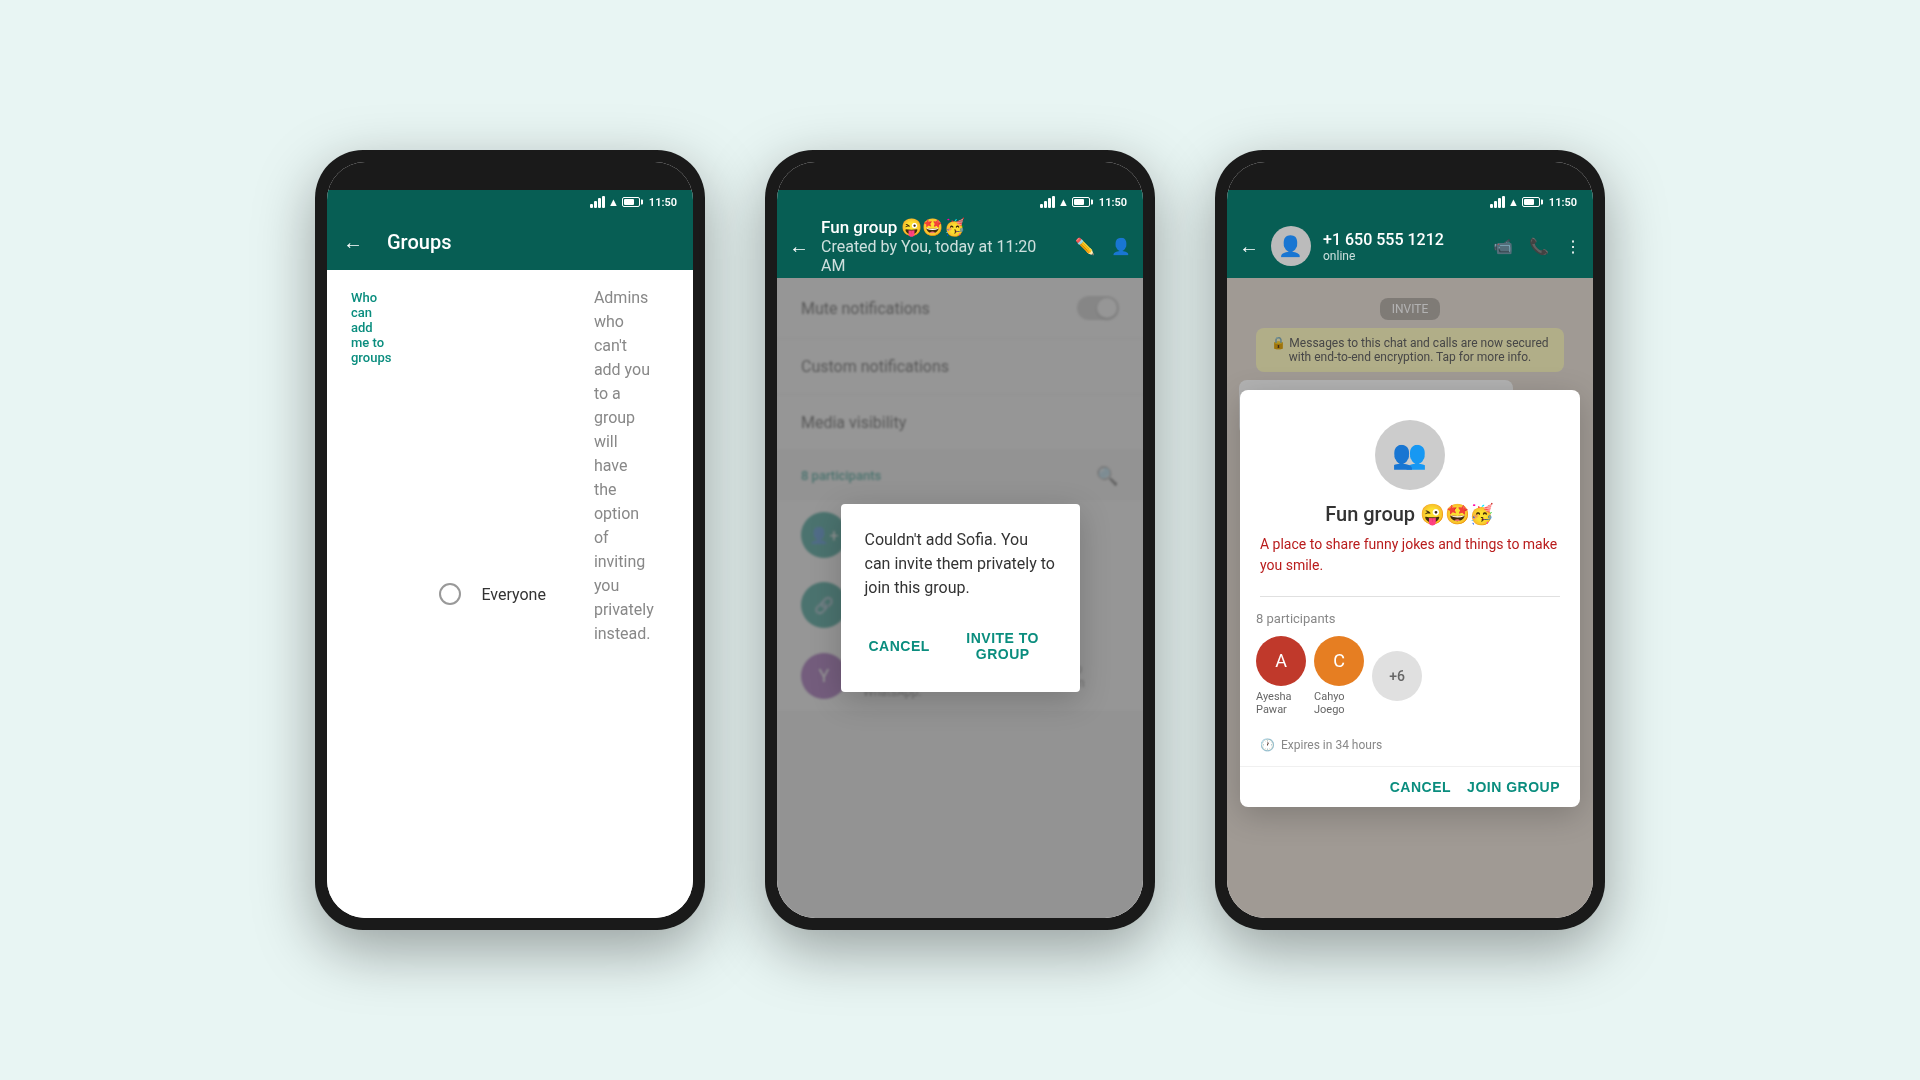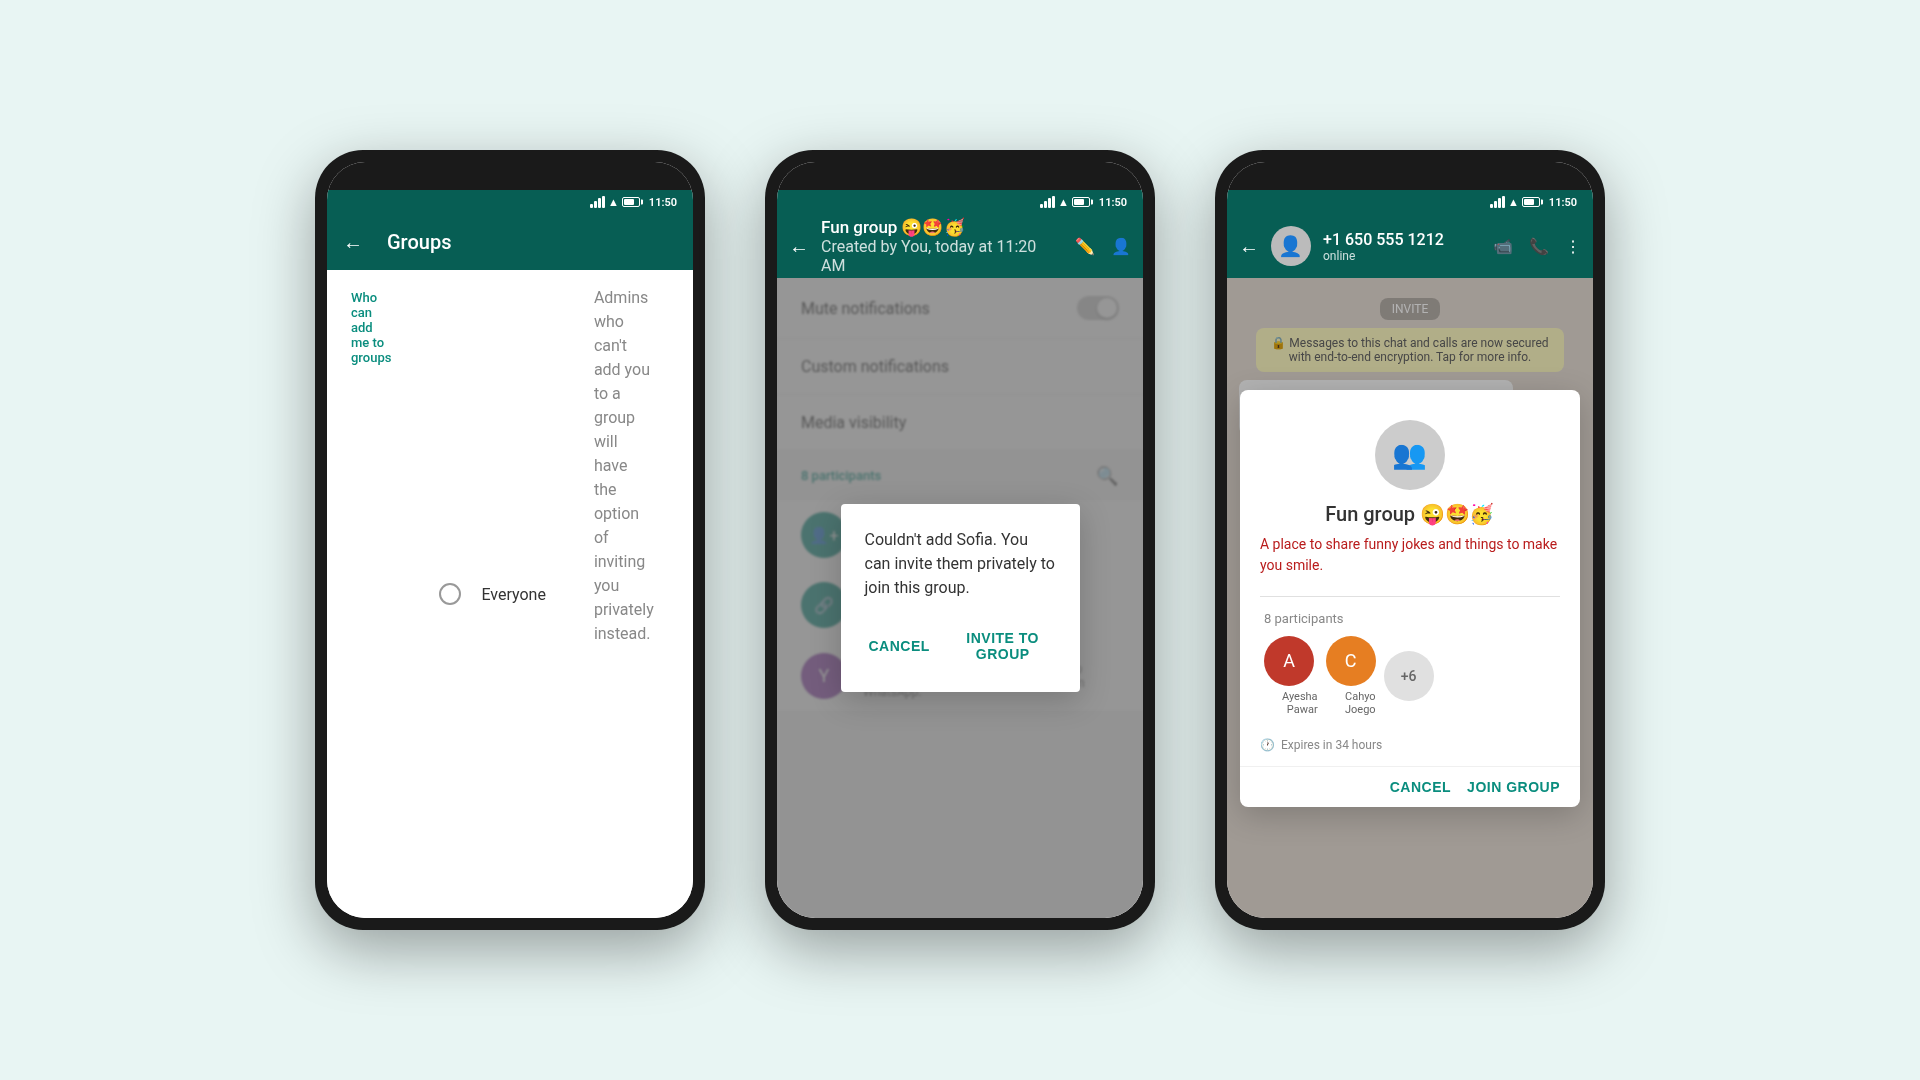--- a/index.html
+++ b/index.html
@@ -435,21 +435,21 @@
       font-size: 14px;
       color: #b91c1c;
       line-height: 1.5;
     }
     .invite-separator {
       height: 1px;
       background: #e0e0e0;
       margin: 0 20px;
     }
     .invite-participants {
-      padding: 14px 24px;
+      padding: 14px 16px;
       font-size: 13px;
       color: #888;
     }
     .participants-avatars {
       display: flex;
       align-items: center;
       gap: 8px;
       margin-top: 10px;
     }
     .p-avatar {
@@ -470,23 +470,22 @@
       display: flex;
       align-items: center;
       justify-content: center;
       font-size: 14px;
       color: #666;
       font-weight: 500;
     }
     .p-name {
       font-size: 11px;
       color: #666;
-      text-align: right;
+      text-align: left;
       margin-top: 4px;
-      margin-left: 18px;
     }
     .invite-expire {
       padding: 8px 20px 14px;
       font-size: 12px;
       color: #888;
       display: flex;
       align-items: center;
       gap: 6px;
     }
     .invite-actions {

